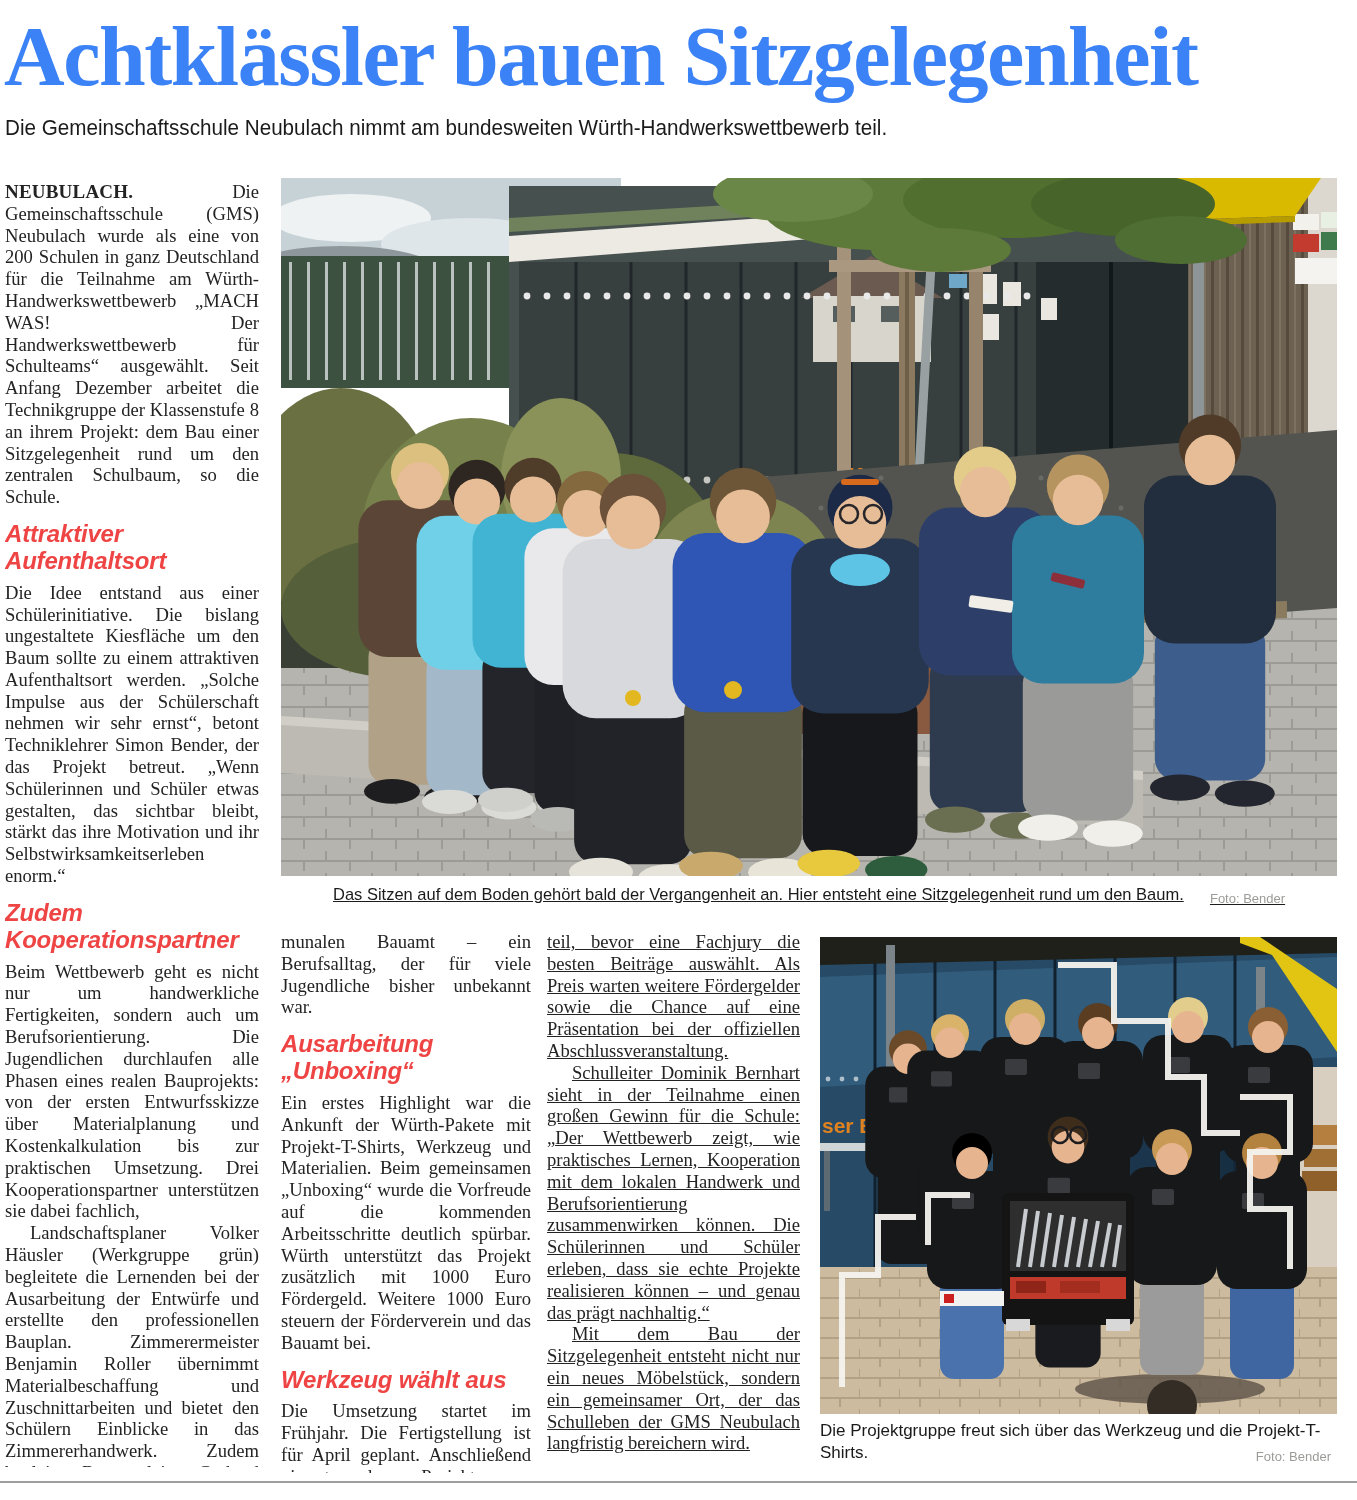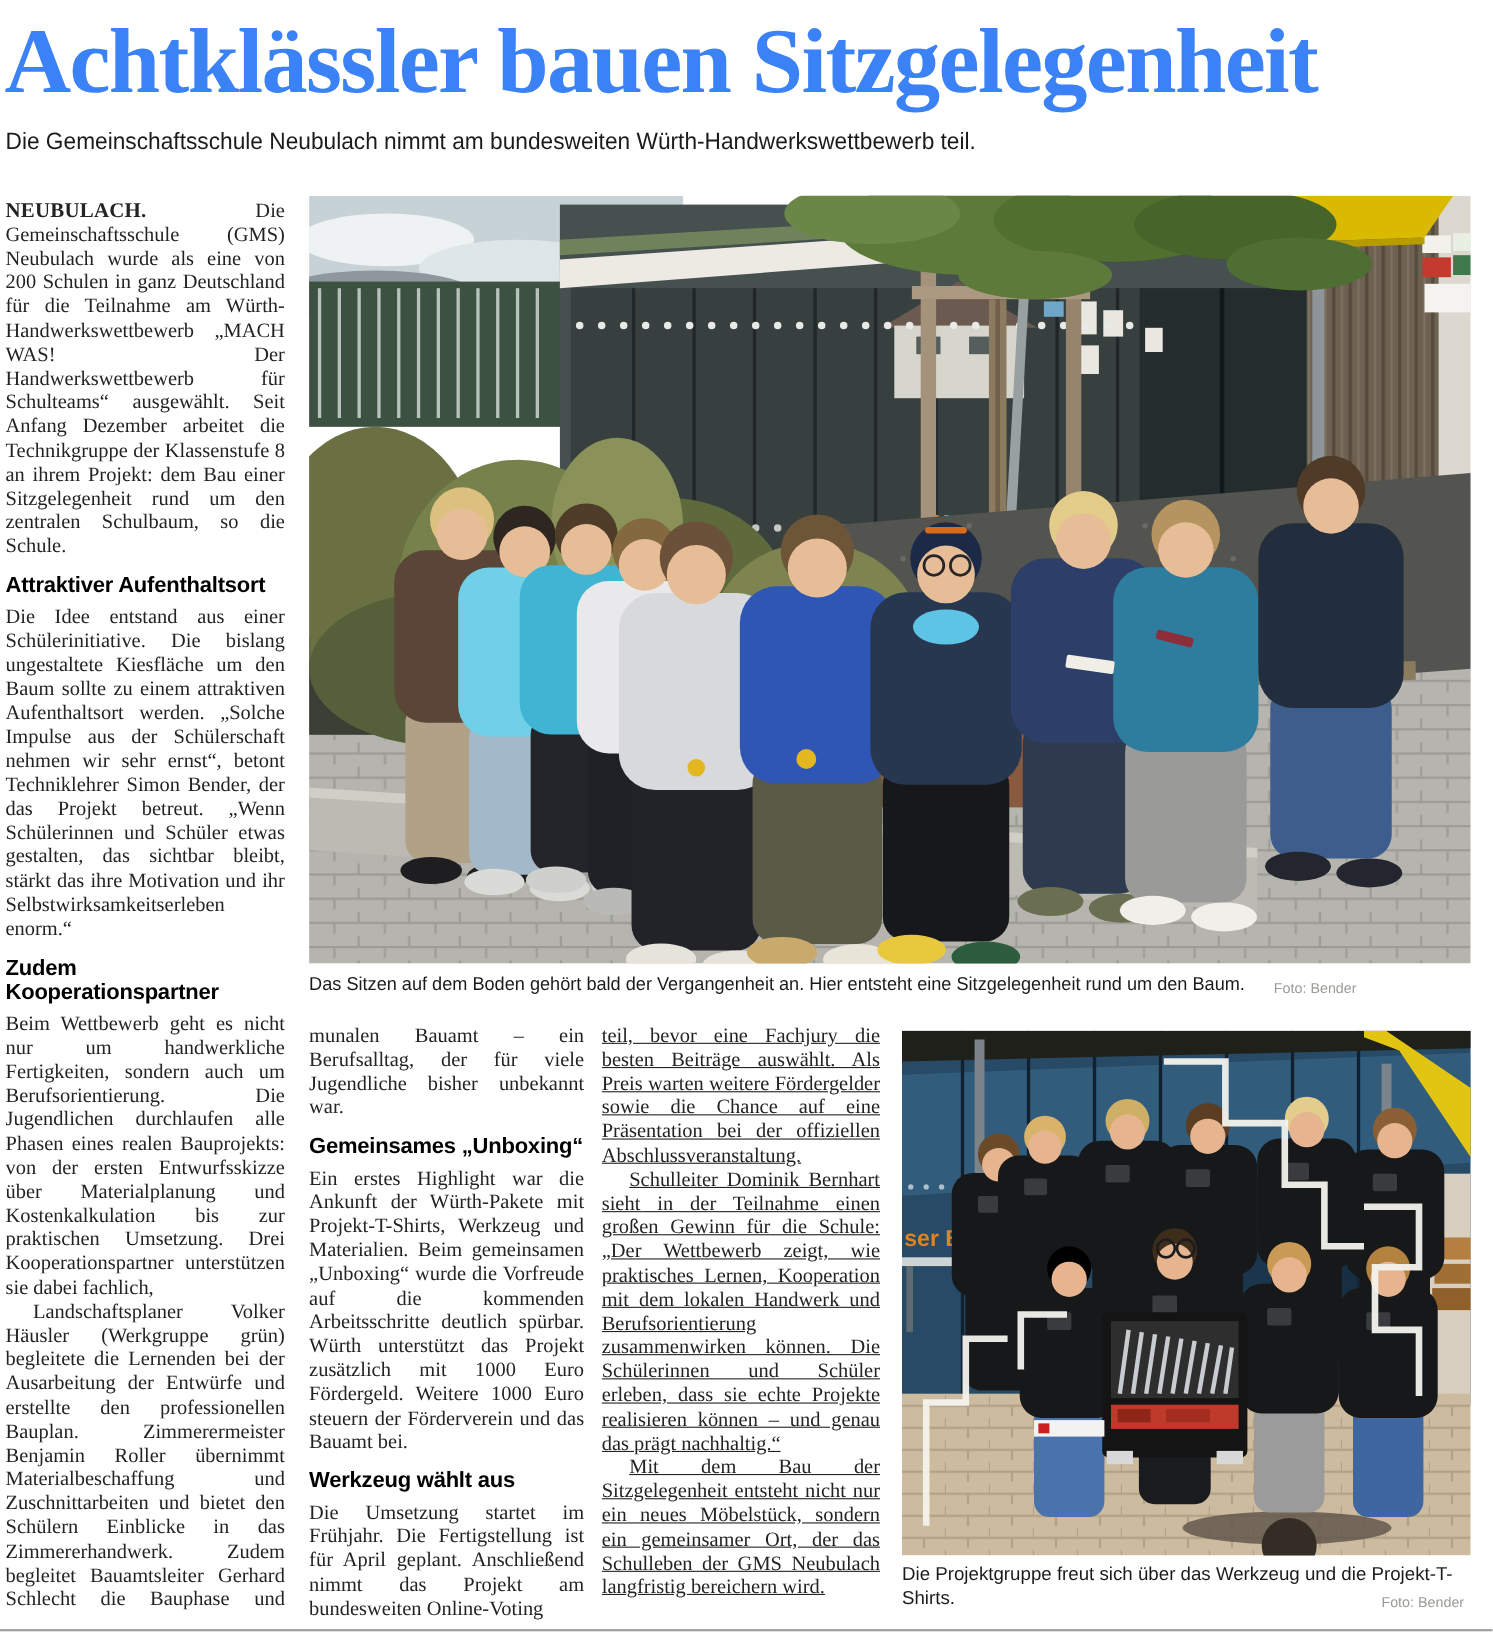--- a/index.html
+++ b/index.html
@@ -20,27 +20,27 @@
   }
   
   .bodycol{
     font-size:18.6px;line-height:21.8px;text-align:justify;color:#232323;
     hyphens:auto;-webkit-hyphens:auto;overflow-wrap:break-word;overflow:hidden;
   }
   .bodycol p{margin:0;}
   .bodycol p.ind{text-indent:25px;}
   .lead{font-family:Liberation Serif, serif;font-weight:700;font-size:19px;letter-spacing:.2px;}
   .sec{
-    font-family:"Liberation Sans",sans-serif;font-weight:700;font-size:20px;
-    line-height:1.12;color:#000000;margin:13px 0 7px 0;letter-spacing:-.2px;
+    font-family:"Liberation Sans",sans-serif;font-weight:700;font-size:24px;
+    line-height:1.12;color:#ef4444;margin:13px 0 7px 0;letter-spacing:-.2px;font-style:italic;
   }
   
   .cap{font-family:"Liberation Sans",sans-serif;font-size:17px;line-height:1.28;color:#1a1a1a;transform:scaleX(.97);transform-origin:left;}
   .credit{font-family:"Liberation Sans",sans-serif;font-size:13px;color:#9b9b97;}
-  .cap1{display:flex;justify-content:flex-start;align-items:flex-end;}
+  .cap1{display:flex;justify-content:center;align-items:flex-end;text-decoration:underline;}
   .cap2{position:absolute;}
   .cap2 .credit{position:absolute;right:6px;bottom:2px;}
   .photo{display:block;}
   .bottom-rule{background:#9e9e9e;}
 </style>
 </head>
 <body>
 
 <h1 class="headline abs" style="left:4px;top:14px;width:1350px;">Achtklässler bauen Sitzgelegenheit</h1>
 <div class="subheadline abs" style="left:5px;top:116px;width:1340px;">Die Gemeinschaftsschule Neubulach nimmt am bundesweiten Würth-Handwerkswettbewerb teil.</div>
@@ -277,21 +277,21 @@
   </g>
 </svg>
 
 <div class="cap1 abs" style="left:281px;top:884px;width:1056px;">
   <span class="cap">Das Sitzen auf dem Boden gehört bald der Vergangenheit an. Hier entsteht eine Sitzgelegenheit rund um den Baum.</span>
   <span class="credit">Foto: Bender</span>
 </div>
 
 <div class="bodycol abs" style="left:281px;top:931px;width:250px;height:542px;">
   <p>munalen Bauamt – ein Berufsalltag, der für viele Jugendliche bisher unbekannt war.</p>
-  <h3 class="sec">Gemeinsames „Unboxing“</h3>
+  <h3 class="sec">Ausarbeitung „Unboxing“</h3>
   <p>Ein erstes Highlight war die Ankunft der Würth-Pakete mit Projekt-T-Shirts, Werkzeug und Materialien. Beim gemeinsamen „Unboxing“ wurde die Vorfreude auf die kommenden Arbeitsschritte deutlich spürbar. Würth unterstützt das Projekt zusätzlich mit 1000 Euro Fördergeld. Weitere 1000 Euro steuern der Förderverein und das Bauamt bei.</p>
   <h3 class="sec">Werkzeug wählt aus</h3>
   <p>Die Umsetzung startet im Frühjahr. Die Fertigstellung ist für April geplant. Anschließend nimmt das Projekt am bundesweiten Online-Voting</p>
 </div>
 
 <div class="bodycol abs" style="left:547px;top:931px;width:253px;height:542px;text-decoration:underline;">
   <p>teil, bevor eine Fachjury die besten Beiträge auswählt. Als Preis warten weitere Fördergelder sowie die Chance auf eine Präsentation bei der offiziellen Abschlussveranstaltung.</p>
   <p class="ind">Schulleiter Dominik Bernhart sieht in der Teilnahme einen großen Gewinn für die Schule: „Der Wettbewerb zeigt, wie praktisches Lernen, Kooperation mit dem lokalen Handwerk und Berufsorientierung zusammenwirken können. Die Schülerinnen und Schüler erleben, dass sie echte Projekte realisieren können – und genau das prägt nachhaltig.“</p>
   <p class="ind">Mit dem Bau der Sitzgelegenheit entsteht nicht nur ein neues Möbelstück, sondern ein gemeinsamer Ort, der das Schulleben der GMS Neubulach langfristig bereichern wird.</p>
 </div>

